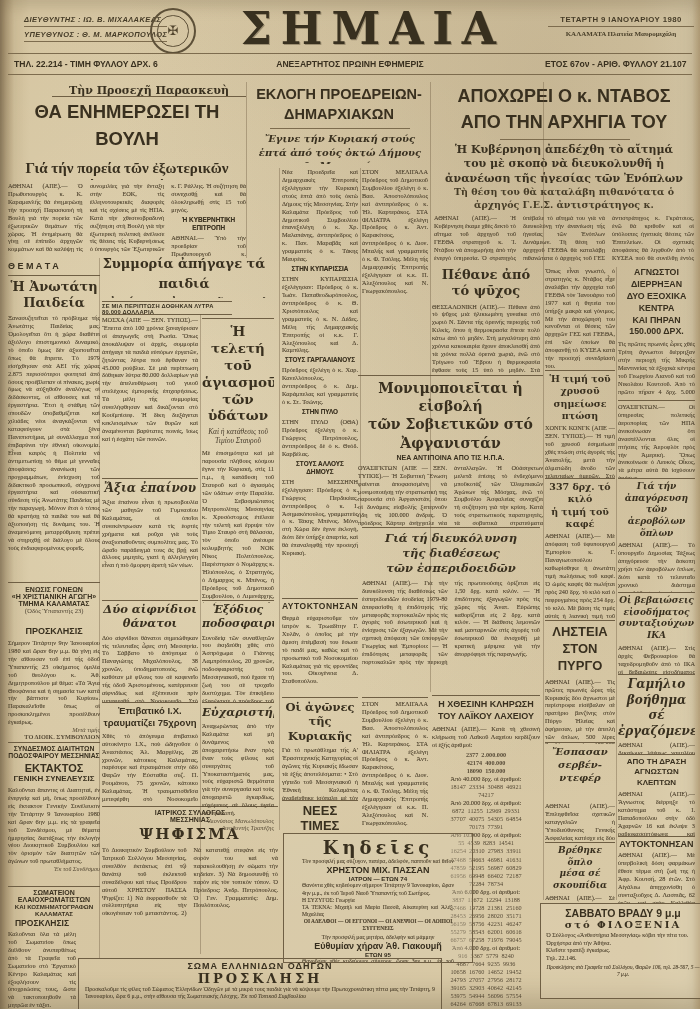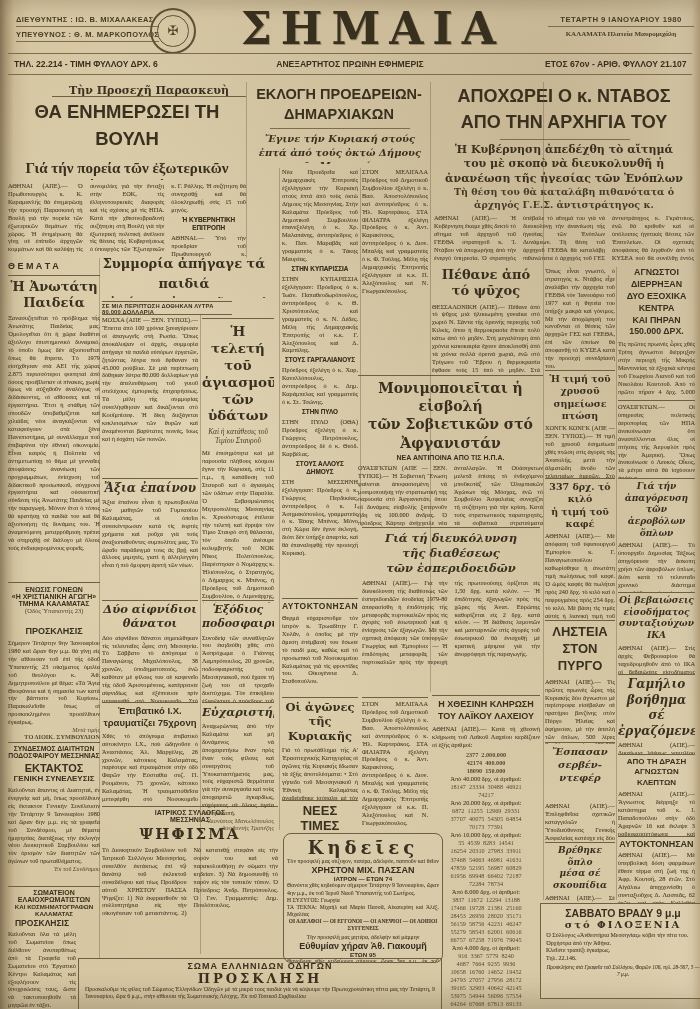--- a/index.html
+++ b/index.html
@@ -32,21 +32,21 @@
     display:flex;align-items:center;justify-content:center;font-size:13px;color:#53462f;}
   .obitname{font-family:"Liberation Sans",sans-serif;font-weight:bold;text-align:center;color:#352d1e;}
   .toplabel{font-family:"Liberation Sans",sans-serif;font-weight:bold;font-size:7.5px;letter-spacing:.4px;color:#463c28;border-bottom:1px solid #7d6c4e;padding-bottom:2px;margin-bottom:3px;white-space:nowrap;}
 </style>
 </head>
 <body>
 
 <div id="page">
 
   <div class="blk" style="left:0;top:0;width:700px;height:76px;">
-    <div style="position:absolute;left:16px;top:15px;">
+    <div style="position:absolute;left:24px;top:15px;font-style:italic;">
       <div class="toplabel">ΔΙΕΥΘΥΝΤΗΣ : ΙΩ. Β. ΜΙΧΑΛΑΚΕΑΣ</div>
       <div class="toplabel">ΥΠΕΥΘΥΝΟΣ : Θ. Μ. ΜΑΡΚΟΠΟΥΛΟΣ</div>
     </div>
     <div class="seal" style="left:150px;top:8px;width:42px;height:42px;">
       <div class="inner">
           <span>✠</span>
         </div>
     </div>
     <div class="hserif" style="position:absolute;left:205px;top:3px;width:300px;text-align:right;font-size:44px;letter-spacing:9px;color:#38301f;text-shadow:1px 1px 0 rgba(60,50,30,.35);">ΣΗΜΑΙΑ</div>
     <div style="position:absolute;left:548px;top:15px;width:146px;">
@@ -349,21 +349,21 @@
         <div>ΑΠΟ ΤΗ ΔΡΑΣΗ</div>
         <div>ΑΓΝΩΣΤΩΝ ΚΛΕΠΤΩΝ</div>
       </div>
     <div class="body">ΑΘΗΝΑΙ (ΑΠΕ).— Ἄγνωστος διέρρηξε τὸ κατάστημα τοῦ κ. Ι. Παπαδοπούλου στὴν ὁδὸ Ἀχαρνῶν 16 καὶ ἔκλεψε 3 ραδιοκασσετόφωνα καὶ ταπήτια συνολικῆς ἀξίας 100.000 δρχ. — Ἄγνωστοι ἔκλεψαν ἀπὸ τὸ κατάστημα τοῦ Γ. Χ. Ψαρροῦ, ὁδὸς Ἀχαρνῶν 290, εἴδη ἀξίας 117.500 δρχ.</div>
   </div>
   <div class="blk" style="left:618px;top:836px;width:77px;height:64px;border-top:1px solid #6f5f44;padding-top:2px;">
     <div class="hsans ctr" style="font-size:9px;margin-bottom:2px;">ΑΥΤΟΚΤΟΝΗΣΑΝ</div>
     <div class="body">ΑΘΗΝΑΙ (ΑΠΕ).— Μὲ ὑπερβολικὴ δόση φαρμάκων ἔθεσε τέρμα στὴ ζωή της ἡ Ἀφρ. Κουτσῆ, 28 ἐτῶν. Στὸ Αἰγάλεω ἀπηγχονίσθη ὁ συνταξιοῦχος Δ. Λασπιᾶς, 62 ἐτῶν, καὶ στὴν Καλλιθέα ηὐτοκτόνησε μὲ φωταέριο ἡ Ἑλένη Κάκκου, 57 ἐτῶν.</div>
   </div>
 
-  <div class="blk box" style="left:283px;top:833px;width:152px;height:122px;padding:3px 3px;background:rgba(222,210,180,.35);border-radius:8px;">
+  <div class="blk box" style="left:283px;top:833px;width:152px;height:122px;padding:3px 18px;background:rgba(222,210,180,.35);">
     <div class="hserif ctr" style="font-size:18px;letter-spacing:4px;">Κηδεῖες</div>
     <div class="body ctr" style="font-size:5.8px;">Τὸν προσφιλῆ μας σύζυγον, πατέρα, ἀδελφόν, παπποῦν καὶ θεῖον</div>
     <div class="obitname" style="font-size:9px;">ΧΡΗΣΤΟΝ ΜΙΧ. ΠΑΣΣΑΝ</div>
     <div class="obitname" style="font-size:6.2px;">ΙΑΤΡΟΝ — ΕΤΩΝ 74</div>
     <div class="body" style="font-size:5.8px;">Θανόντα χθὲς κηδεύομεν σήμερον Τετάρτην 9 Ἰανουαρίου, ὥραν 4ην μ.μ., ἐκ τοῦ Ἱεροῦ Ναοῦ Ὑπαπαντῆς τοῦ Σωτῆρος.</div>
     <div class="body" style="font-size:5.6px;">Η ΣΥΖΥΓΟΣ: Γεωργία</div>
     <div class="body" style="font-size:5.6px;">ΤΑ ΤΕΚΝΑ: Μιχαὴλ καὶ Μαρία Πασσᾶ, Αἰκατερίνη καὶ Ἀλέξ. Μιχαλέας</div>
     <div class="body ctr" style="font-size:5.4px;font-weight:bold;">ΟΙ ΑΔΕΛΦΟΙ — ΟΙ ΕΓΓΟΝΟΙ — ΟΙ ΑΝΕΨΙΟΙ — ΟΙ ΛΟΙΠΟΙ ΣΥΓΓΕΝΕΙΣ</div>
     <div class="body ctr" style="font-size:5.8px;margin-top:2px;">Τὴν προσφιλῆ μας μητέρα, ἀδελφὴν καὶ μάμμην</div>
     <div class="obitname hserif" style="font-size:9px;font-weight:bold;">Εὐθυμίαν χήραν Ἀθ. Γιακουμῆ</div>

